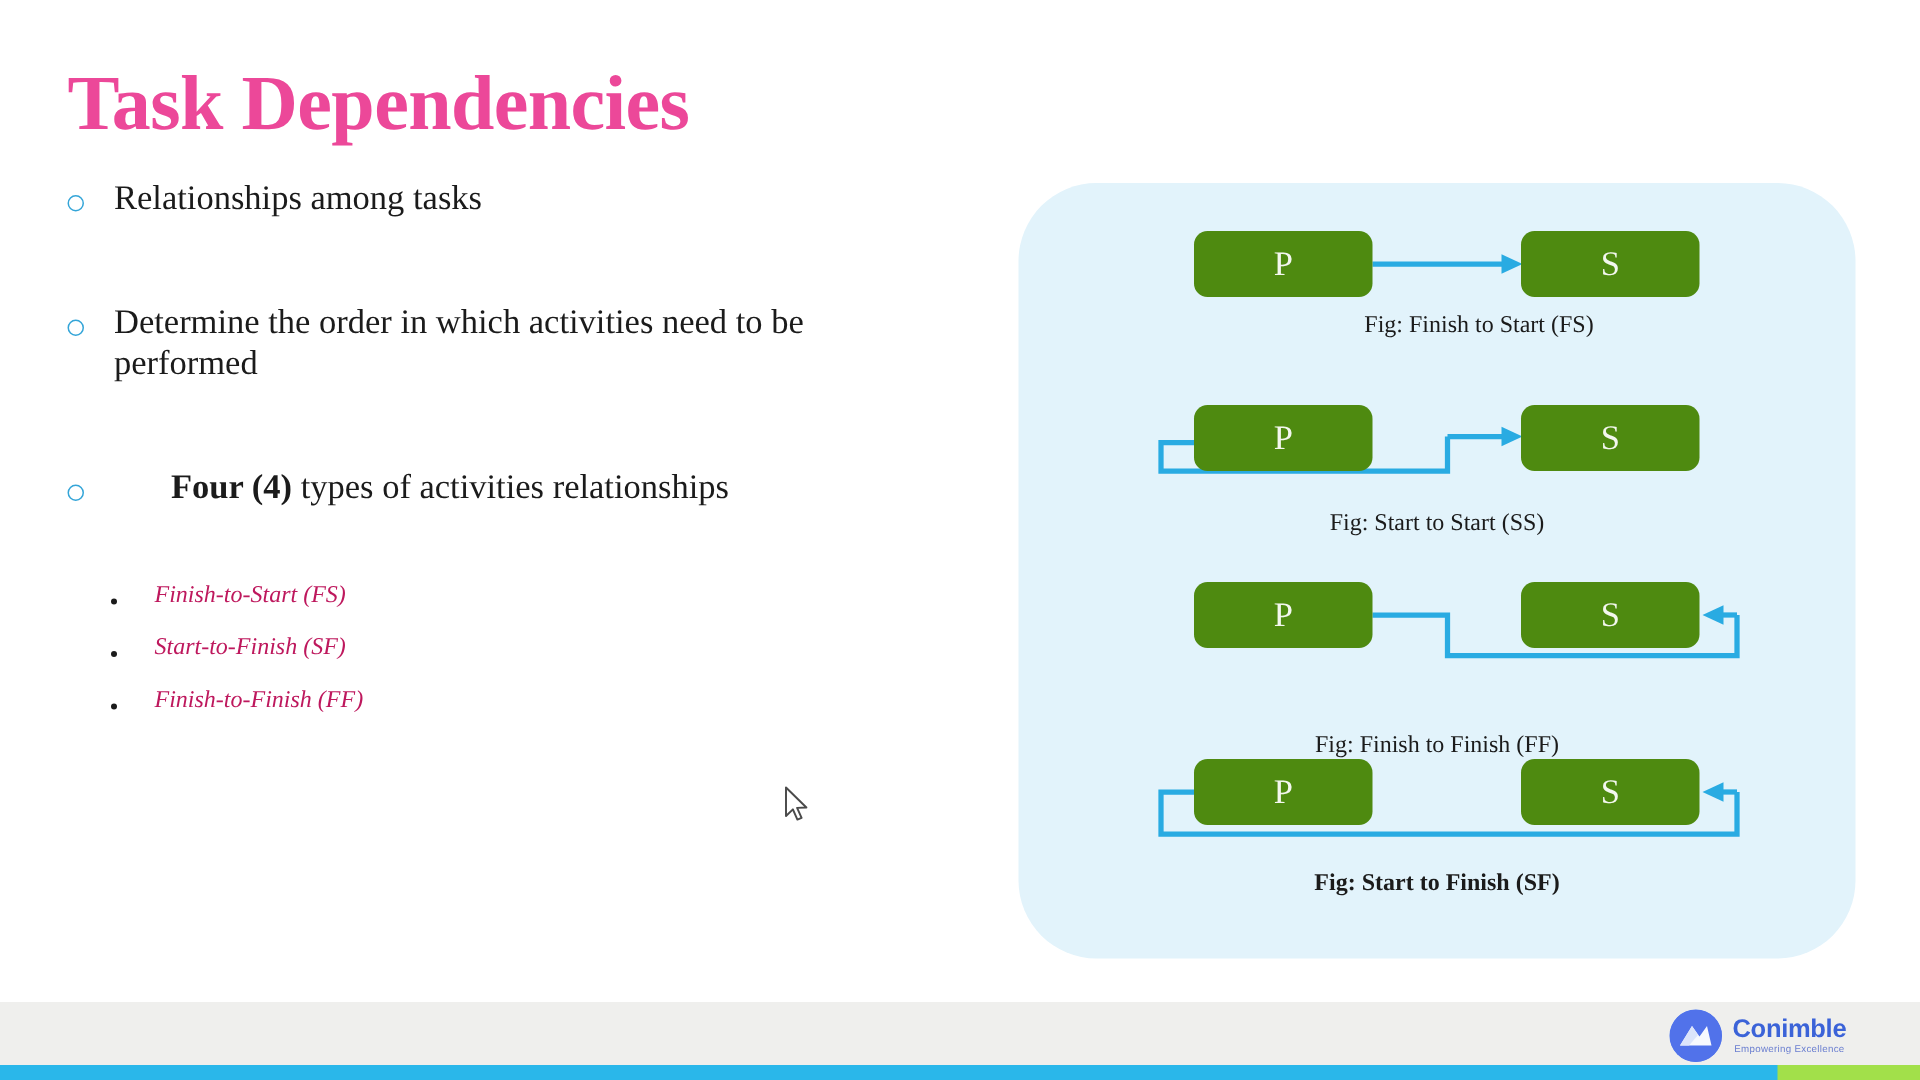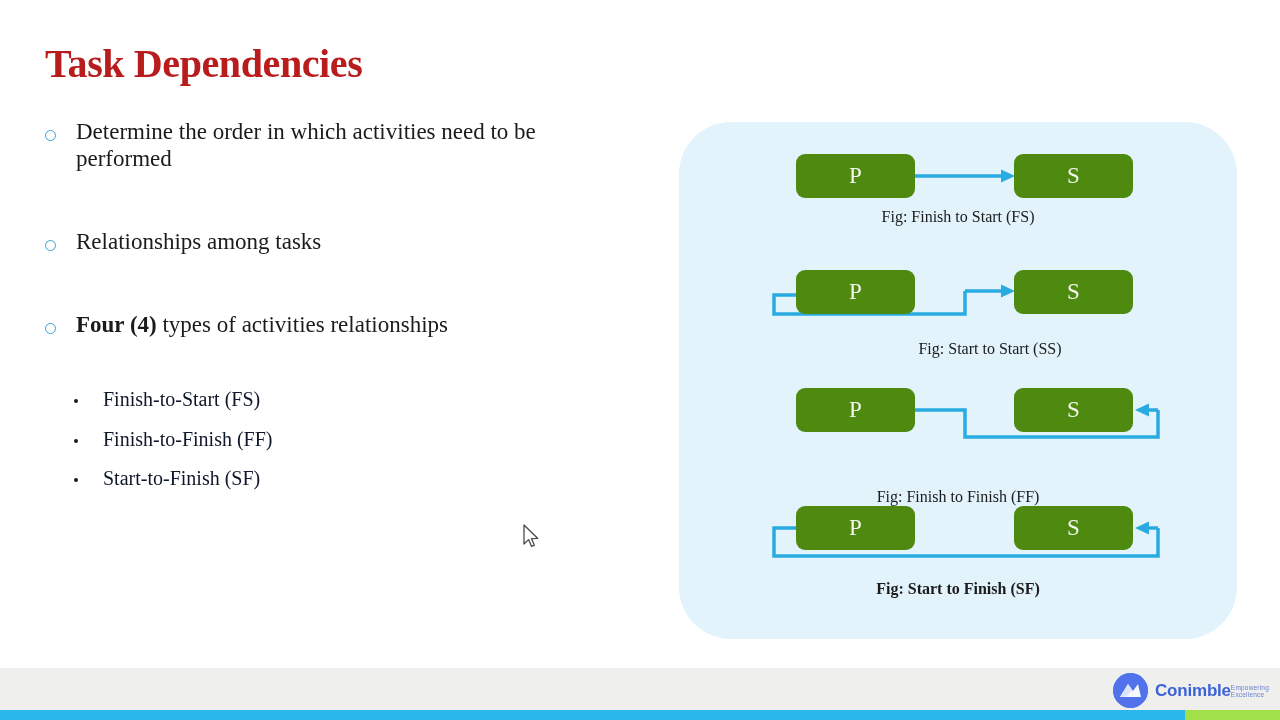--- a/index.html
+++ b/index.html
@@ -22,23 +22,23 @@
     background: #ffffff;
   }
 
   
   .slide-title {
     position: absolute;
     left: 45px;
     top: 40px;
     font-family: "Liberation Serif", serif;
     font-weight: bold;
-    font-size: 40px;
+    font-size: 52px;
     letter-spacing: -0.4px;
-    color: #b91c1c;
+    color: #ec4899;
     white-space: nowrap;
   }
 
   
   .bullets {
     position: absolute;
     left: 45px;
     top: 118px;
     width: 580px;
   }
@@ -59,21 +59,21 @@
     background: transparent;
     margin-top: 12px;
     margin-right: 20px;
   }
   .bullet-text {
     font-family: "Liberation Serif", serif;
     font-size: 23px;
     line-height: 1.18;
     color: #1b1b1b;
   }
-  .bullet-text .strong { font-weight: bold; }
+  .bullet-text .strong { font-weight: bold; margin-left: 38px; }
 
   
   .sub-list {
     position: absolute;
     left: 74px;
     top: 388px;
     width: 400px;
   }
   .sub-row {
     display: flex;
@@ -84,23 +84,24 @@
     flex: 0 0 auto;
     width: 4px;
     height: 4px;
     border-radius: 50%;
     background: #1b1b1b;
     margin-top: 11px;
     margin-right: 25px;
   }
   .sub-text {
     font-family: "Liberation Serif", serif;
-    font-size: 20px;
+    font-size: 16px;
     line-height: 1.15;
-    color: #0f172a;
+    color: #be185d;
+    font-style: italic;
   }
 
   
   .diagram-panel {
     position: absolute;
     left: 679px;
     top: 122px;
     width: 558px;
     height: 517px;
     background: #e2f3fb;
@@ -175,21 +176,21 @@
   }
   .logo-mark {
     width: 35px;
     height: 35px;
     border-radius: 50%;
     background: linear-gradient(135deg, #5f8df5 0%, #4a6fe8 100%);
     position: relative;
     overflow: hidden;
     flex: 0 0 auto;
   }
-  .logo-words { display: flex; flex-direction: row; line-height: 1; }
+  .logo-words { display: flex; flex-direction: column; line-height: 1; text-align: center; }
   .logo-name {
     font-family: "Liberation Sans", sans-serif;
     font-weight: bold;
     font-size: 17px;
     color: #3b63d8;
     letter-spacing: -0.2px;
   }
   .logo-tag {
     font-family: "Liberation Sans", sans-serif;
     font-size: 6.5px;
@@ -212,82 +213,82 @@
 <body>
 
 <div class="slide">
 
   <div class="slide-title">Task Dependencies</div>
 
   <div class="bullets">
 
     <div class="bullet-row">
       <span class="bullet-marker"></span>
-      <span class="bullet-text" style="max-width:515px;">Determine the order in which activities need to be performed</span>
+      <span class="bullet-text">Relationships among tasks</span>
     </div>
 
     <div class="bullet-row">
       <span class="bullet-marker"></span>
-      <span class="bullet-text">Relationships among tasks</span>
+      <span class="bullet-text" style="max-width:515px;">Determine the order in which activities need to be performed</span>
     </div>
 
     <div class="bullet-row" style="margin-top:34px;">
       <span class="bullet-marker"></span>
       <span class="bullet-text"><span class="strong">Four (4)</span><span> types of activities relationships</span></span>
     </div>
   </div>
 
   <div class="sub-list">
     <div class="sub-row">
       <span class="sub-marker"></span>
       <span class="sub-text">Finish-to-Start (FS)</span>
     </div>
     <div class="sub-row">
       <span class="sub-marker"></span>
-      <span class="sub-text">Finish-to-Finish (FF)</span>
+      <span class="sub-text">Start-to-Finish (SF)</span>
     </div>
     <div class="sub-row">
       <span class="sub-marker"></span>
-      <span class="sub-text">Start-to-Finish (SF)</span>
+      <span class="sub-text">Finish-to-Finish (FF)</span>
     </div>
   </div>
 
   <div class="diagram-panel">
 
     <div class="dia-group" style="top:16px; height:96px;">
       <div class="dia-stage" style="height:62px;">
         <svg class="conn" width="558" height="62" viewBox="0 0 558 62">
           <path d="M236 38 H324" stroke="#29abe2" stroke-width="3.5" fill="none"></path>
           <path d="M336 38 L322 31.5 L322 44.5 Z" fill="#29abe2"></path>
         </svg>
         <div class="node p" style="top:16px;">
             <span>P</span>
           </div>
         <div class="node s" style="top:16px;">
             <span>S</span>
           </div>
       </div>
-      <div class="caption" style="top:70px;">Fig: Finish to Start (FS)</div>
+      <div class="caption" style="top:70px;padding-left:28px;">Fig: Finish to Start (FS)</div>
     </div>
 
     <div class="dia-group" style="top:134px; height:96px;">
       <div class="dia-stage" style="height:76px;">
         <svg class="conn" width="558" height="76" viewBox="0 0 558 76">
           <path d="M117 39 H95 V58 H286 V35" stroke="#29abe2" stroke-width="3.5" fill="none" stroke-linejoin="miter"></path>
           <path d="M286 35 H324" stroke="#29abe2" stroke-width="3.5" fill="none"></path>
           <path d="M336 35 L322 28.5 L322 41.5 Z" fill="#29abe2"></path>
         </svg>
         <div class="node p" style="top:14px;">
             <span>P</span>
           </div>
         <div class="node s" style="top:14px;">
             <span>S</span>
           </div>
       </div>
-      <div class="caption" style="top:84px;padding-left:32px;">Fig: Start to Start (SS)</div>
+      <div class="caption" style="top:84px;">Fig: Start to Start (SS)</div>
     </div>
 
     <div class="dia-group" style="top:252px; height:100px;">
       <div class="dia-stage" style="height:80px;">
         <svg class="conn" width="558" height="80" viewBox="0 0 558 80">
           <path d="M236 36 H286 V63 H479 V36" stroke="#29abe2" stroke-width="3.5" fill="none" stroke-linejoin="miter"></path>
           <path d="M479 36 H468" stroke="#29abe2" stroke-width="3.5" fill="none"></path>
           <path d="M456 36 L470 29.5 L470 42.5 Z" fill="#29abe2"></path>
         </svg>
         <div class="node p" style="top:14px;">

